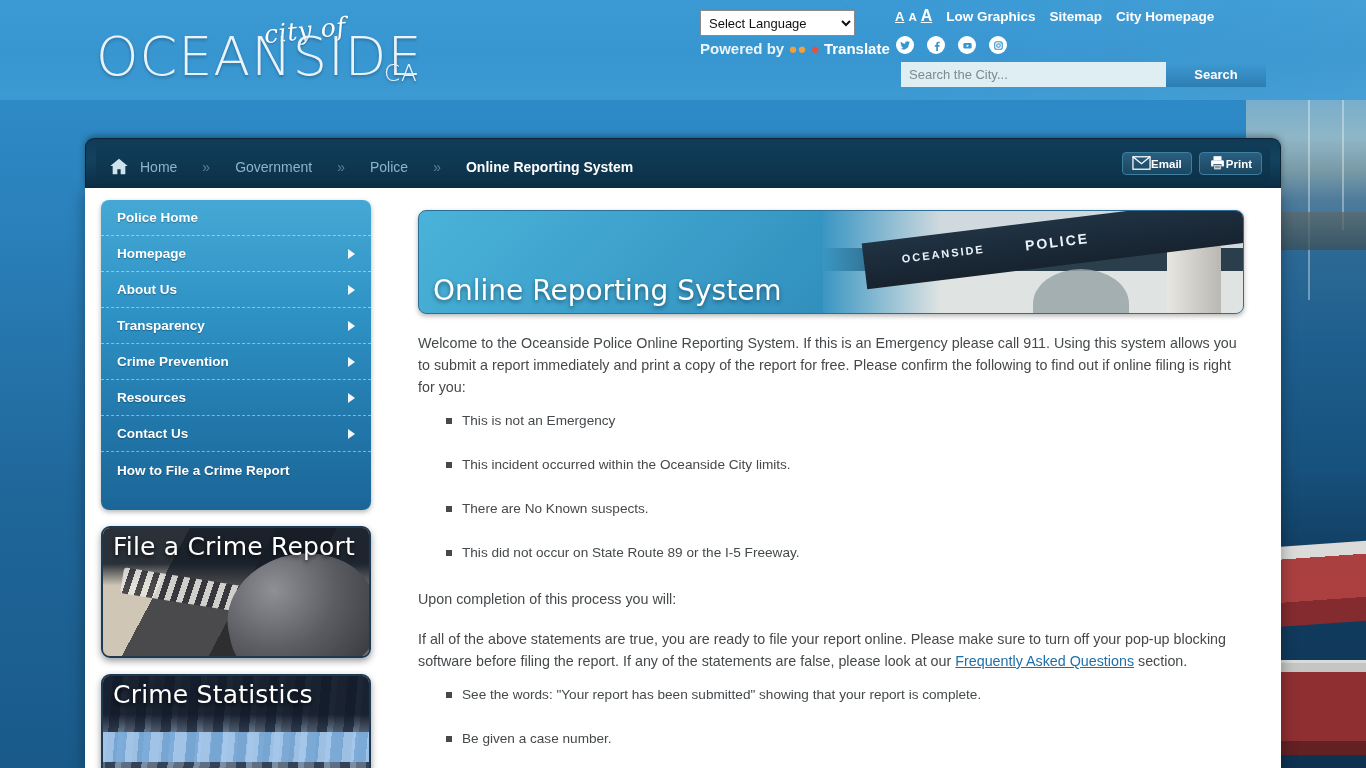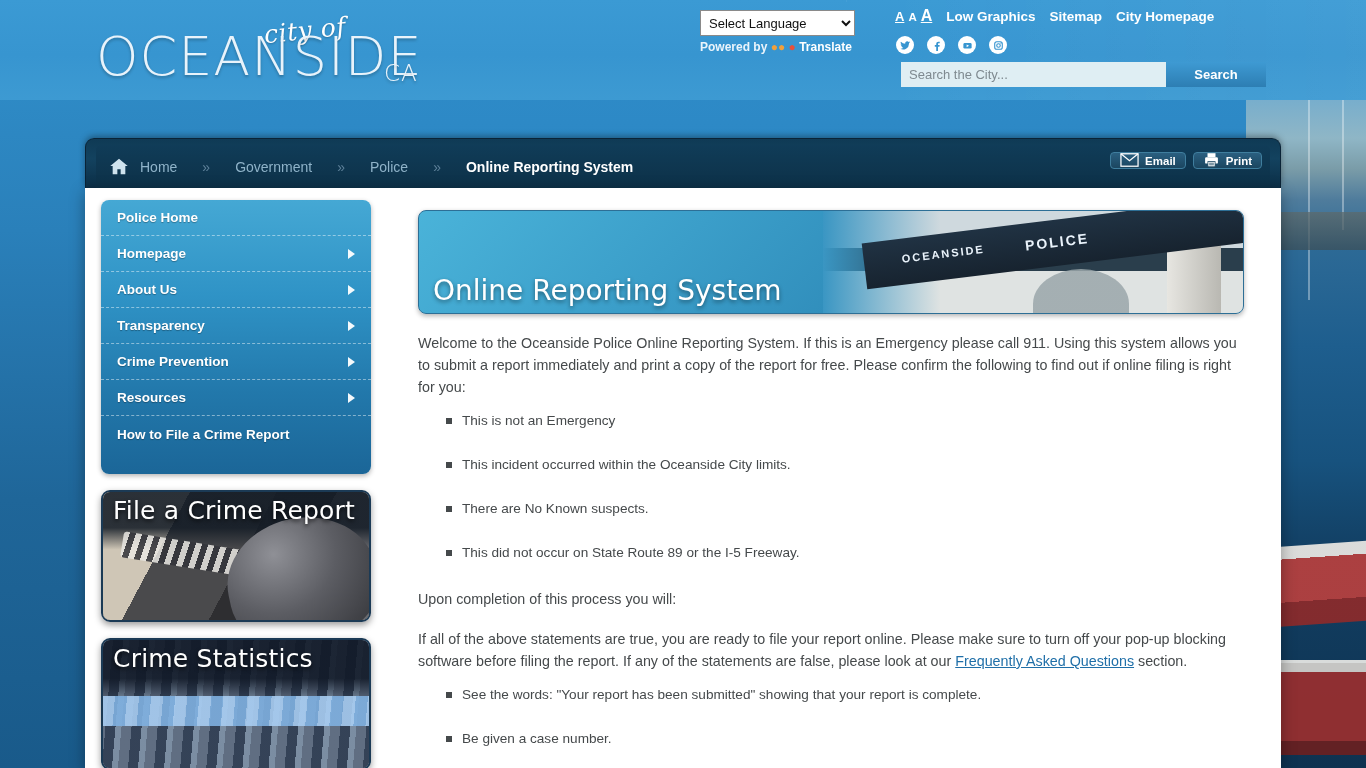--- a/index.html
+++ b/index.html
@@ -112,21 +112,21 @@
     position: absolute; left: 700px; top: 10px; width: 155px;
   }
   #lang select {
     width: 155px; height: 26px;
     font-family: "Liberation Sans", sans-serif;
     font-size: 13px; color: #111;
     background: #fff; border: 1px solid #8a8a8a;
     padding: 2px 4px;
   }
   #lang .powered {
-    margin-top: 4px; font-size: 12px; font-weight: bold;
+    margin-top: 4px; font-size: 15px; font-weight: bold;
     color: #eaf4fb; white-space: nowrap;
   }
   #lang .powered .g1 { color: #f2a03c; }
   #lang .powered .g2 { color: #e8503a; }
   #lang .powered .tr { color: #ffffff; }
 
   
   #util {
     position: absolute; left: 895px; top: 7px;
     font-size: 13.5px; font-weight: bold; color: #fff;
@@ -188,24 +188,24 @@
   #homeicon { width: 22px; height: 22px; margin-right: 10px; cursor: pointer; }
   #crumbs { font-size: 14px; color: #7fa7bf; display: flex; align-items: center; gap: 25px; }
   #crumbs a { color: #8fb3c9; text-decoration: none; cursor: pointer; }
   #crumbs .sep { color: #5d8099; }
   #crumbs .current { color: #ffffff; font-weight: bold; }
 
   #crumbbar .actions {
     position: absolute; right: 18px; top: 13px; display: flex; gap: 7px;
   }
   .actbtn {
-    height: 17px; padding: 0 9px; border-radius: 4px;
+    height: 23px; padding: 0 9px; border-radius: 4px;
     background: linear-gradient(to bottom, #2a5f80, #1b4660);
     border: 1px solid #3f7e9e;
-    display: flex; align-items: center; gap: 6px; cursor: pointer;
+    display: flex; align-items: center; cursor: pointer;
     color: #fff; font-size: 11.5px; font-weight: bold;
   }
 
   
   #panel {
     position: absolute; left: 85px; top: 188px; width: 1196px; height: 580px;
     background: #fff;
     box-shadow: 0 4px 14px rgba(0,0,0,.35);
   }
 
@@ -494,20 +494,24 @@
       </div>
       <div class="navitem">
         <span class="label">Crime Prevention</span>
         <span class="arrow"></span>
       </div>
       <div class="navitem">
         <span class="label">Resources</span>
         <span class="arrow"></span>
       </div>
       <div class="navitem">
+        <span class="label">Contact Us</span>
+        <span class="arrow"></span>
+      </div>
+      <div class="navitem">
         <span class="label">How to File a Crime Report</span>
       </div>
     </div>
 
     <div class="promo" id="promo-report">
       <div class="art">
         <div class="keys"></div>
         <div class="mouse"></div>
       </div>
       <div class="title">File a Crime Report</div>

